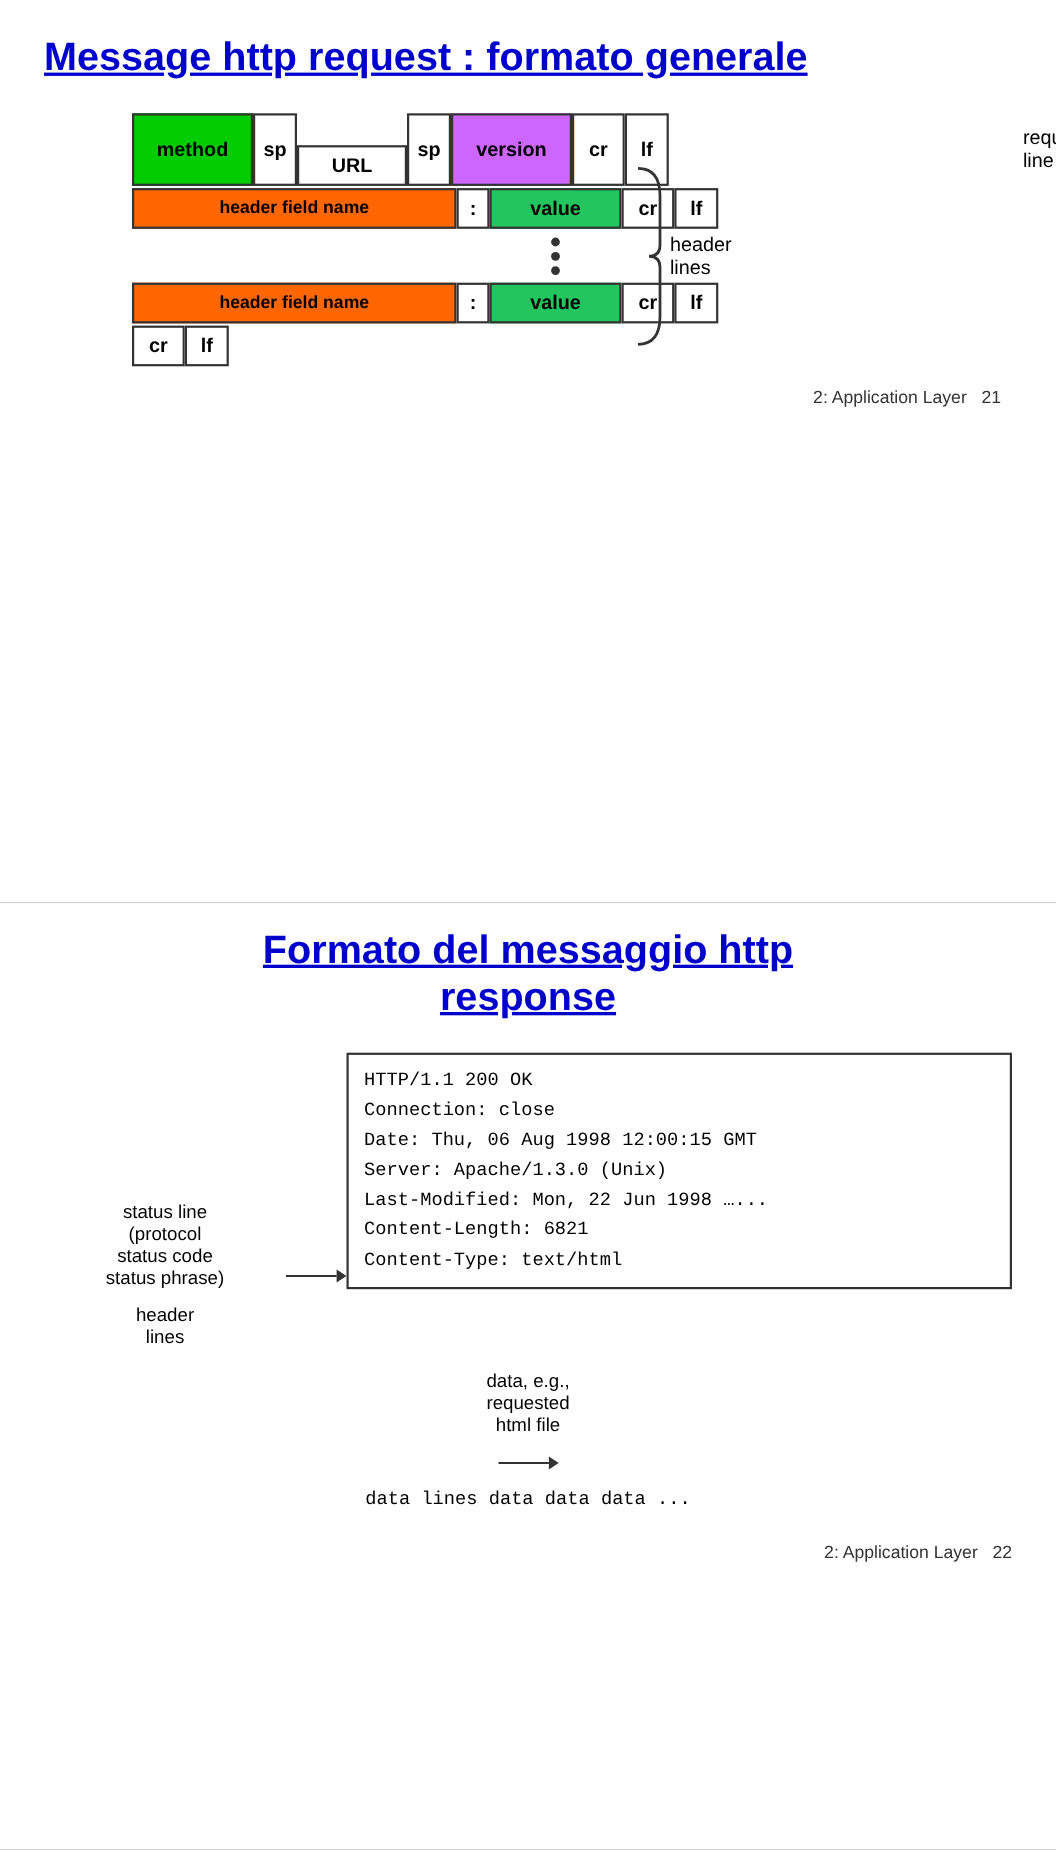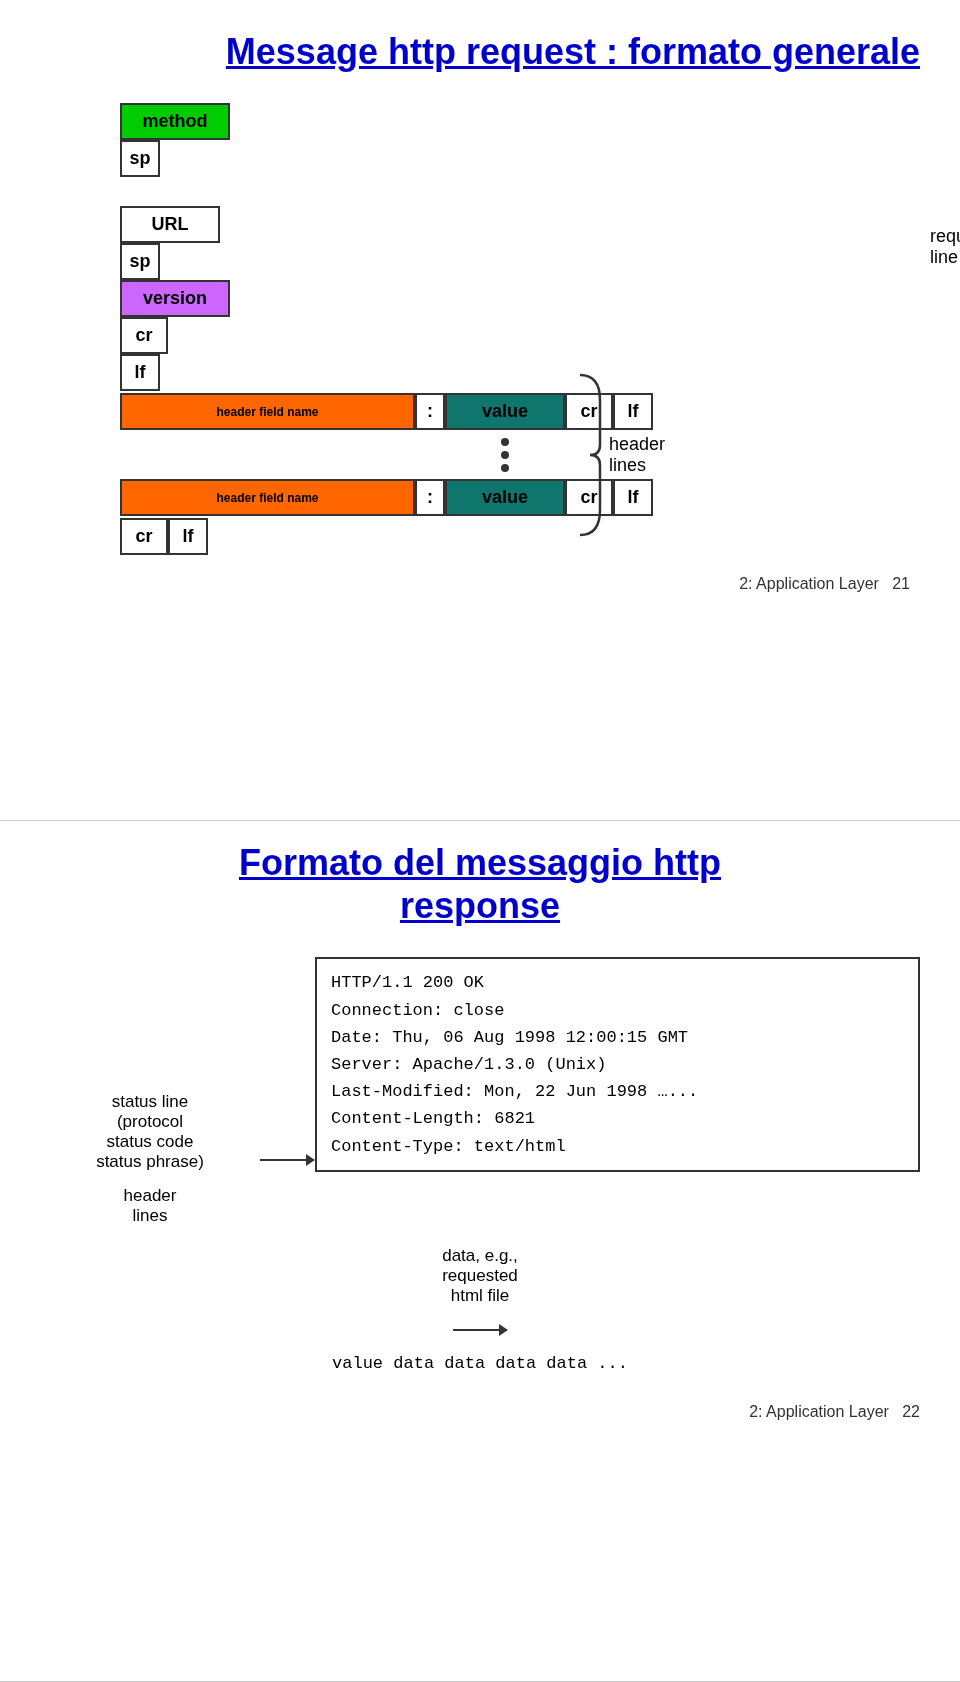--- a/index.html
+++ b/index.html
@@ -10,21 +10,21 @@
       min-height: 1682px;
       overflow-x: hidden;
     }
 
     
     .slide1 {
       padding: 30px 40px 20px 40px;
       min-height: 820px;
     }
     .slide-title {
-      text-align: right;
+      text-align: left;
       font-size: 36px;
       font-weight: bold;
       color: #0000cc;
       text-decoration: underline;
       margin-bottom: 30px;
       line-height: 1.2;
     }
 
     
     .http-diagram {
@@ -46,23 +46,23 @@
     
     .cell-method { background: #00cc00; width: 110px; }
     .cell-sp1 { background: white; width: 40px; }
     .cell-url { background: white; width: 100px; margin-top: 29px; }
     .cell-sp2 { background: white; width: 40px; }
     .cell-version { background: #cc66ff; width: 110px; }
     .cell-cr { background: white; width: 48px; }
     .cell-lf { background: white; width: 40px; }
 
     
-    .cell-hfn { background: #ff6600; width: 295px; font-size: 12px; }
+    .cell-hfn { background: #ff6600; width: 295px; font-size: 16px; }
     .cell-colon { background: white; width: 30px; }
-    .cell-value { background: #0f766e; width: 120px; }
+    .cell-value { background: #22c55e; width: 120px; }
     .dot {
       width: 8px; height: 8px;
       background: #333;
       border-radius: 50%;
     }
 
     
     .cell-cr-small { background: white; border: 2px solid #333; width: 48px; padding: 6px 8px; font-size: 18px; font-weight: bold; display: flex; align-items: center; justify-content: center; }
     .cell-lf-small { background: white; border: 2px solid #333; width: 40px; padding: 6px 8px; font-size: 18px; font-weight: bold; display: flex; align-items: center; justify-content: center; }
 
@@ -133,21 +133,21 @@
   </style>
 </head>
 <body>
 
 <div class="slide1">
   <h1 class="slide-title">Message http request : formato generale</h1>
 
   <div class="http-diagram">
 
     <div style="position:relative; margin-bottom: 2px;">
-      <div style="display:flex; align-items:stretch;flex-direction:column;">
+      <div style="display:flex; align-items:stretch;">
         <div class="cell cell-method">method</div>
         <div class="cell cell-sp1">sp</div>
         <div class="cell cell-url">URL</div>
         <div class="cell cell-sp2">sp</div>
         <div class="cell cell-version">version</div>
         <div class="cell cell-cr">cr</div>
         <div class="cell cell-lf">lf</div>
       </div>
       <div style="position:absolute; right:-150px; top:50%; transform:translateY(-50%); font-size:18px; text-align:left;">request<br>line</div>
     </div>
@@ -253,21 +253,21 @@
 requested
 html file</span>
     </div>
 
     <div style="width:55px; flex-shrink:0; display:flex; align-items:center;">
       <svg width="55" height="24" viewBox="0 0 55 24">
         <line x1="0" y1="12" x2="46" y2="12" stroke="#333" stroke-width="2"></line>
         <polygon points="46,6 55,12 46,18" fill="#333"></polygon>
       </svg>
     </div>
-    <div style="font-family:'Courier New',monospace; font-size:17px; flex:1;">value data data data data ...</div>
+    <div style="font-family:'Courier New',monospace; font-size:17px; flex:1;">data lines data data data ...</div>
   </div>
 
   <div class="slide2-footer">
     <span>2: Application Layer</span>
     &nbsp;&nbsp;&nbsp;
     <span>22</span>
   </div>
 </div>
 
 <hr class="slide-divider">

